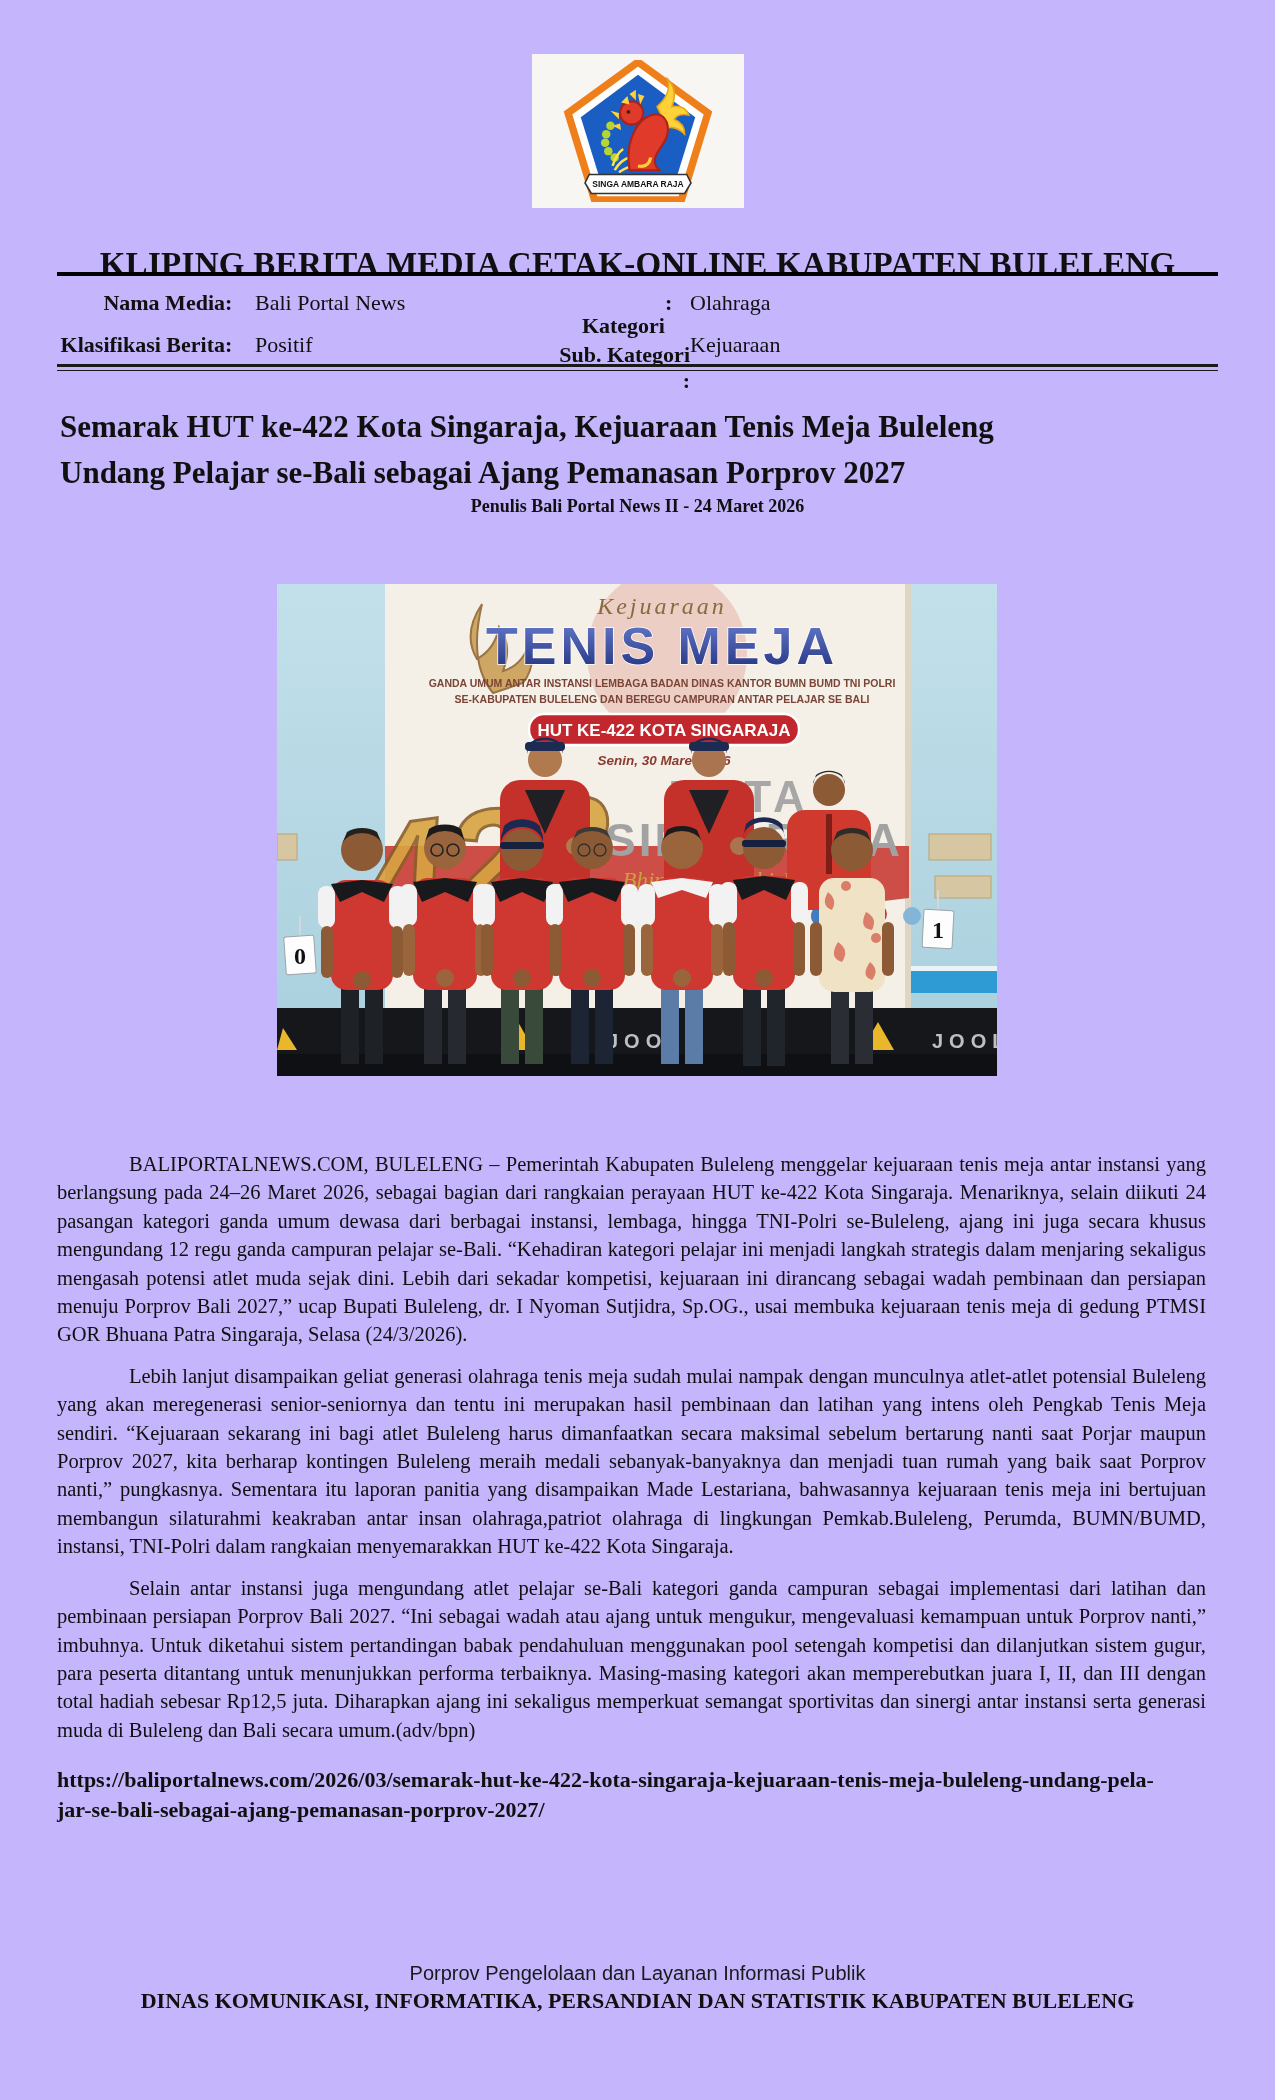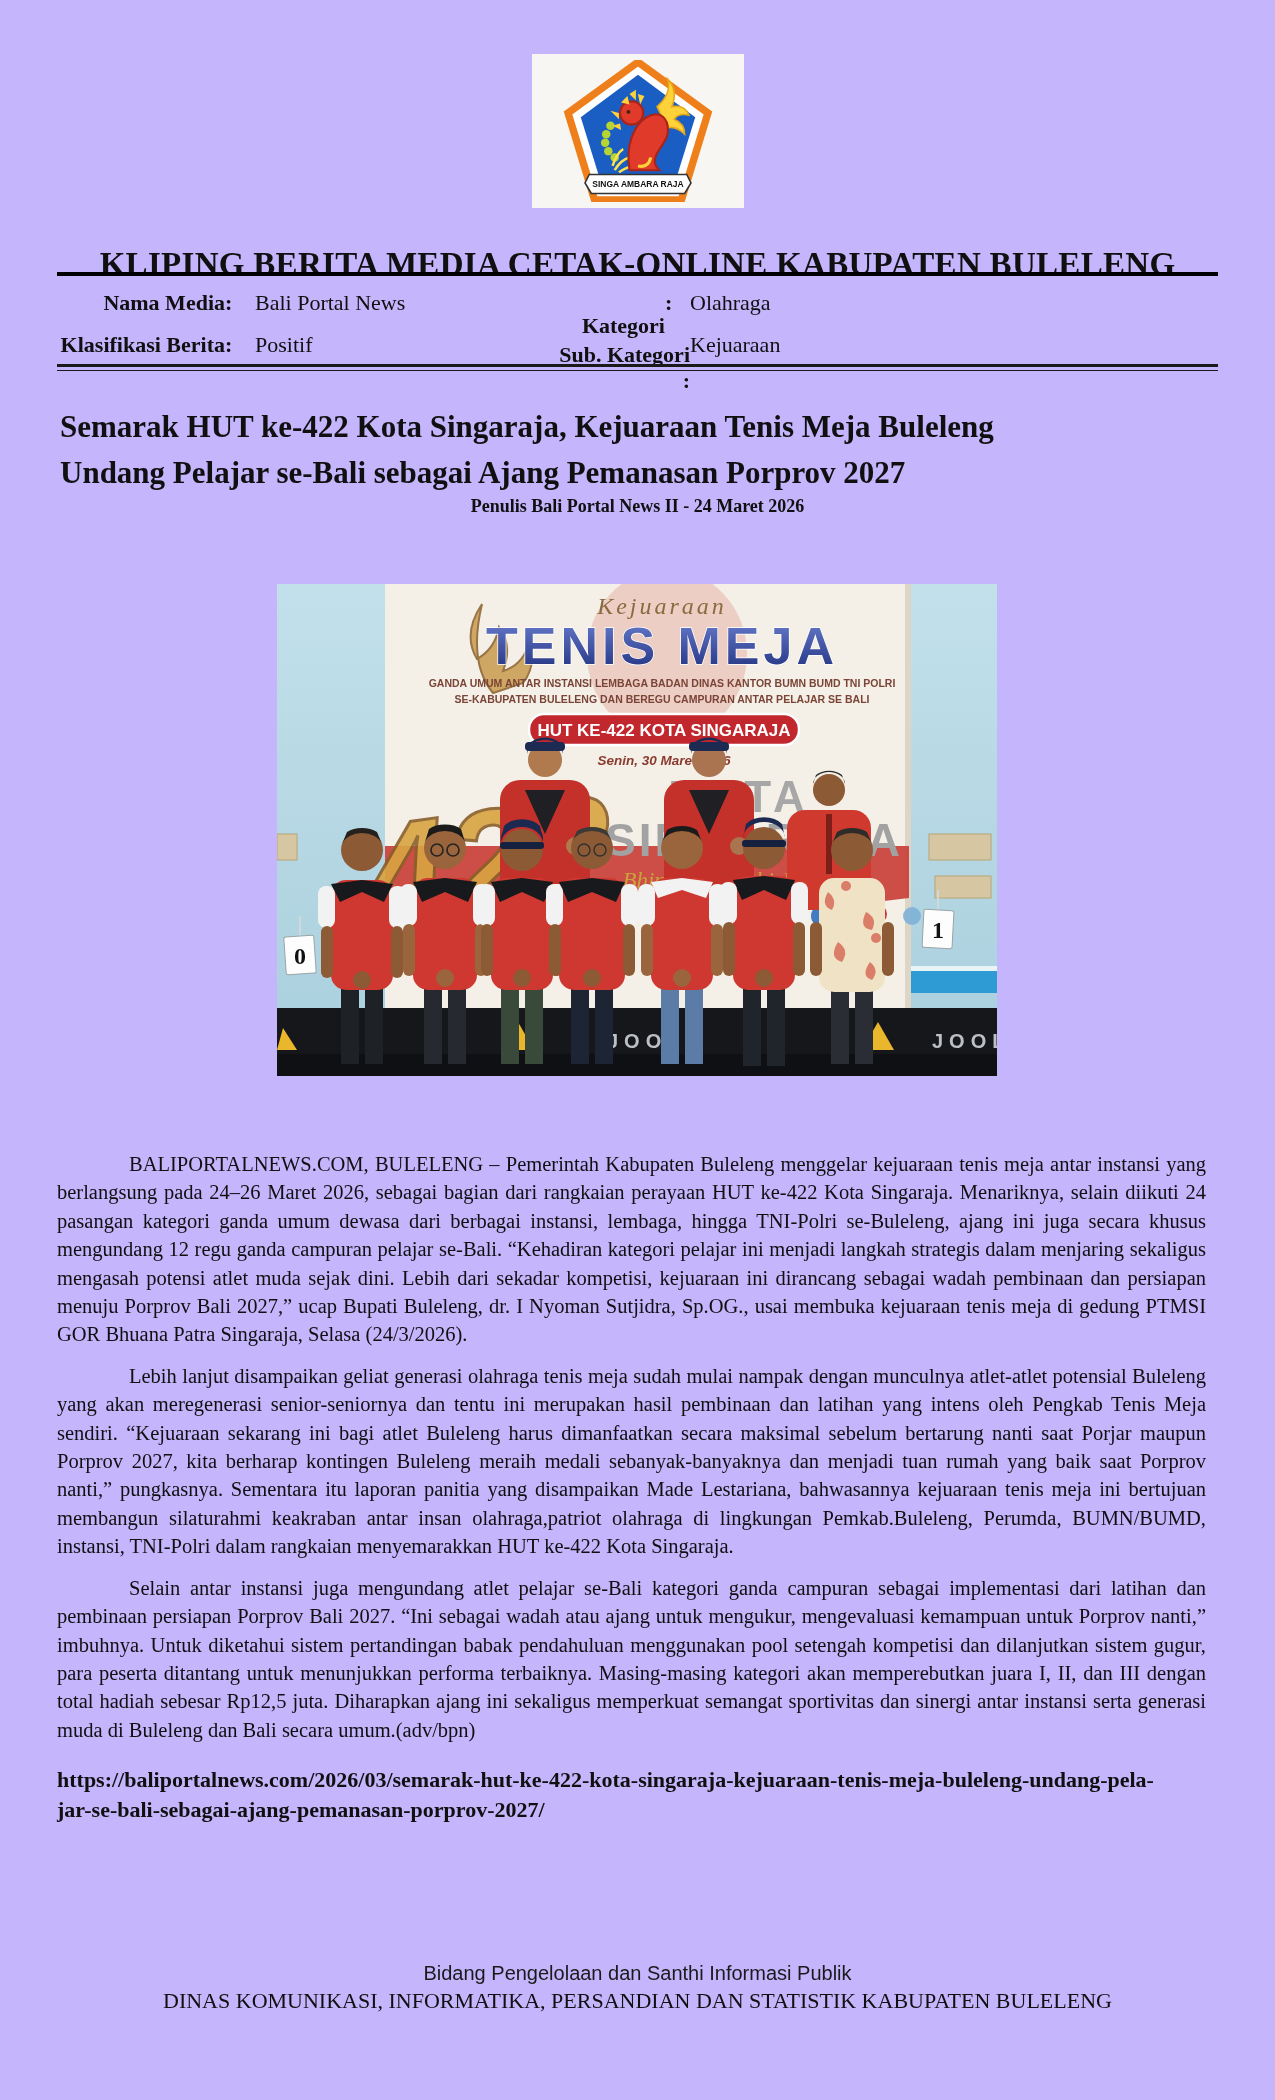--- a/index.html
+++ b/index.html
@@ -35,21 +35,21 @@
 
   .body-text{position:absolute;top:1150px;left:57px;right:57px;}
   .body-text p{margin:0 12px 13px 0;font-size:20.5px;line-height:28.4px;
     text-align:justify;text-indent:72px;}
 
   .url-block{margin-top:21px;font-weight:bold;font-size:22px;line-height:30px;
     text-align:left;word-break:break-all;}
 
   .footer{position:absolute;top:1962px;left:0;width:100%;text-align:center;}
   .footer-line1{font-family:"Liberation Sans",sans-serif;font-size:20px;color:#1a1a1a;}
-  .footer-line2{margin-top:3px;font-size:22px;font-weight:normal;}
+  .footer-line2{margin-top:3px;font-size:22px;font-weight:bold;}
 
   text{font-family:"Liberation Sans",sans-serif;}
   .serif-t{font-family:"Liberation Serif",serif;}
 </style>
 </head>
 <body>
 
 <div class="page">
 
   <div class="logo-wrap">
@@ -338,17 +338,17 @@
     <p>BALIPORTALNEWS.COM, BULELENG – Pemerintah Kabupaten Buleleng menggelar kejuaraan tenis meja antar instansi yang berlangsung pada 24–26 Maret 2026, sebagai bagian dari rangkaian perayaan HUT ke-422 Kota Singaraja. Menariknya, selain diikuti 24 pasangan kategori ganda umum dewasa dari berbagai instansi, lembaga, hingga TNI-Polri se-Buleleng, ajang ini juga secara khusus mengundang 12 regu ganda campuran pelajar se-Bali. “Kehadiran kategori pelajar ini menjadi langkah strategis dalam menjaring sekaligus mengasah potensi atlet muda sejak dini. Lebih dari sekadar kompetisi, kejuaraan ini dirancang sebagai wadah pembinaan dan persiapan menuju Porprov Bali 2027,” ucap Bupati Buleleng, dr. I Nyoman Sutjidra, Sp.OG., usai membuka kejuaraan tenis meja di gedung PTMSI GOR Bhuana Patra Singaraja, Selasa (24/3/2026).</p>
     <p>Lebih lanjut disampaikan geliat generasi olahraga tenis meja sudah mulai nampak dengan munculnya atlet-atlet potensial Buleleng yang akan meregenerasi senior-seniornya dan tentu ini merupakan hasil pembinaan dan latihan yang intens oleh Pengkab Tenis Meja sendiri. “Kejuaraan sekarang ini bagi atlet Buleleng harus dimanfaatkan secara maksimal sebelum bertarung nanti saat Porjar maupun Porprov 2027, kita berharap kontingen Buleleng meraih medali sebanyak-banyaknya dan menjadi tuan rumah yang baik saat Porprov nanti,” pungkasnya. Sementara itu laporan panitia yang disampaikan Made Lestariana, bahwasannya kejuaraan tenis meja ini bertujuan membangun silaturahmi keakraban antar insan olahraga,patriot olahraga di lingkungan Pemkab.Buleleng, Perumda, BUMN/BUMD, instansi, TNI-Polri dalam rangkaian menyemarakkan HUT ke-422 Kota Singaraja.</p>
     <p>Selain antar instansi juga mengundang atlet pelajar se-Bali kategori ganda campuran sebagai implementasi dari latihan dan pembinaan persiapan Porprov Bali 2027. “Ini sebagai wadah atau ajang untuk mengukur, mengevaluasi kemampuan untuk Porprov nanti,” imbuhnya. Untuk diketahui sistem pertandingan babak pendahuluan menggunakan pool setengah kompetisi dan dilanjutkan sistem gugur, para peserta ditantang untuk menunjukkan performa terbaiknya. Masing-masing kategori akan memperebutkan juara I, II, dan III dengan total hadiah sebesar Rp12,5 juta. Diharapkan ajang ini sekaligus memperkuat semangat sportivitas dan sinergi antar instansi serta generasi muda di Buleleng dan Bali secara umum.(adv/bpn)</p>
     <div class="url-block">
       <div>https://baliportalnews.com/2026/03/semarak-hut-ke-422-kota-singaraja-kejuaraan-tenis-meja-buleleng-undang-pela-</div>
       <div>jar-se-bali-sebagai-ajang-pemanasan-porprov-2027/</div>
     </div>
   </div>
 
   <div class="footer">
-    <div class="footer-line1">Bidang Pengelolaan dan Santhi Informasi Publik</div>
+    <div class="footer-line1">Porprov Pengelolaan dan Layanan Informasi Publik</div>
     <div class="footer-line2">DINAS KOMUNIKASI, INFORMATIKA, PERSANDIAN DAN STATISTIK KABUPATEN BULELENG</div>
   </div>
 
 </div>
 
 </body></html>

